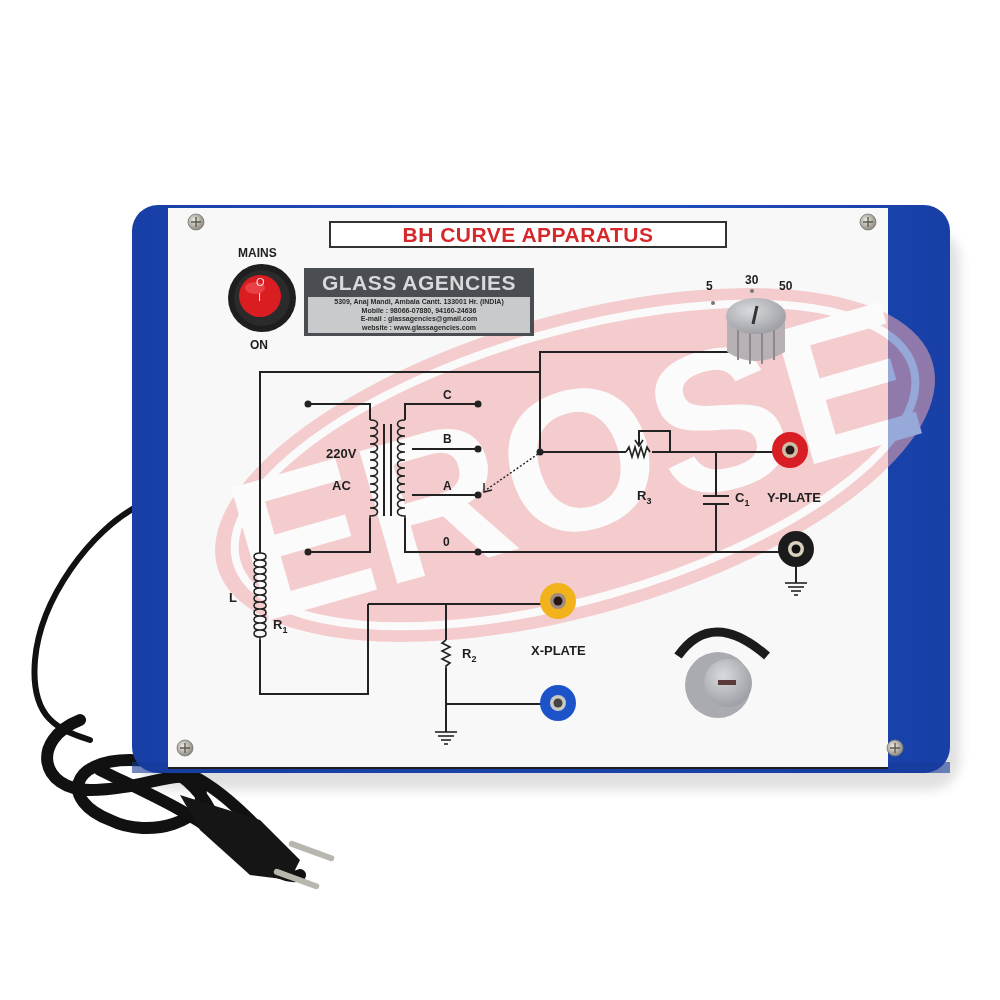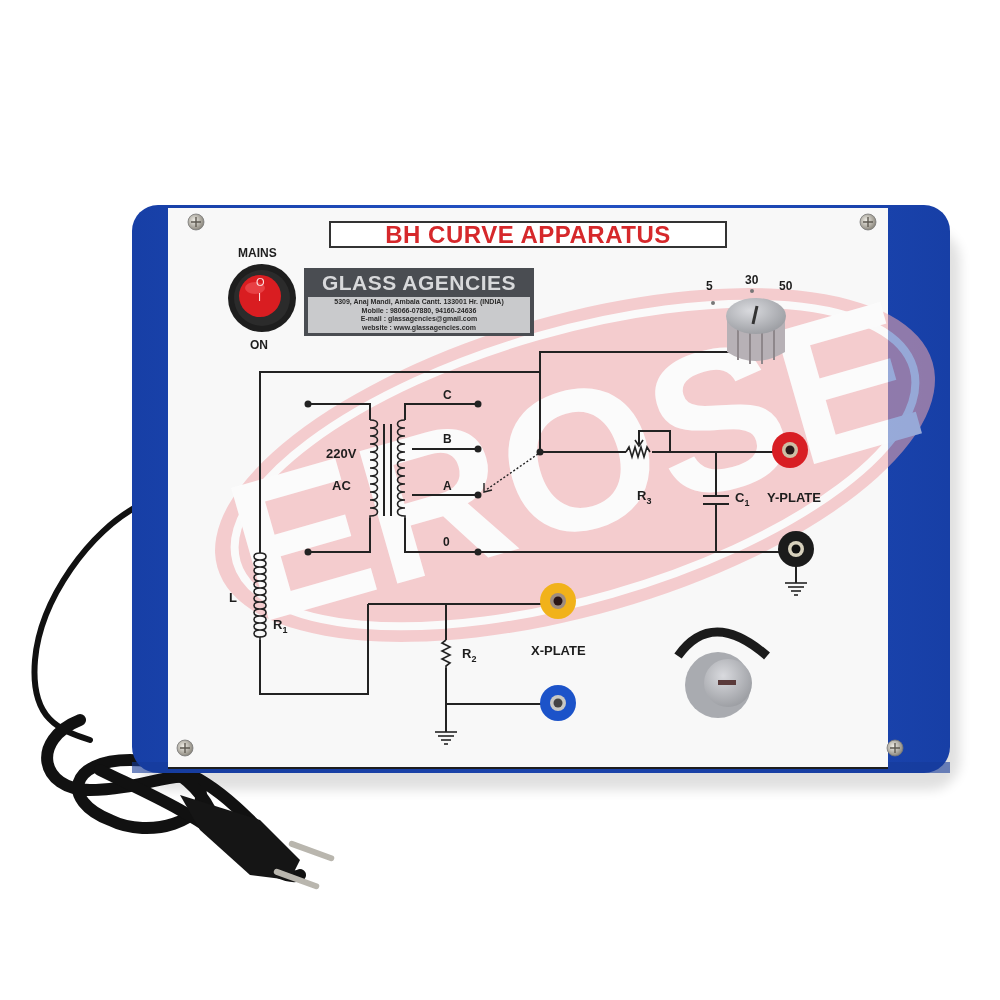--- a/index.html
+++ b/index.html
@@ -3,21 +3,21 @@
 <meta charset="utf-8">
 <style>
   html, body { margin:0; padding:0; }
   body { width:1000px; height:1000px; background:#ffffff; position:relative; overflow:hidden;
          font-family:"Liberation Sans", sans-serif; }
   .stage { position:absolute; left:0; top:0; width:1000px; height:1000px; }
   .abs { position:absolute; }
   .title-box { position:absolute; left:329px; top:221px; width:398px; height:27px;
                border:2px solid #333; background:#fff; box-sizing:border-box;
                display:flex; align-items:center; justify-content:center; }
-  .title-text { color:#d6282b; font-weight:bold; font-size:24px; letter-spacing:0.5px; }
+  .title-text { color:#d6282b; font-weight:bold; font-size:21px; letter-spacing:0.5px; }
   .brand { position:absolute; left:304px; top:268px; width:230px; height:68px;
            background:#4a4d52; box-sizing:border-box; padding:3px 4px; }
   .brand-name { color:#d8d9db; font-weight:bold; font-size:21px; text-align:center; line-height:24px; letter-spacing:0.5px; }
   .brand-info { background:#c9cacc; margin-top:2px; padding:1px 2px; height:36px; box-sizing:border-box; }
   .brand-line { color:#2b2b2b; font-size:7px; font-weight:bold; text-align:center; line-height:8.5px; white-space:nowrap; }
   .lbl { position:absolute; color:#1d1d1d; font-weight:bold; font-size:13px; white-space:nowrap;text-align:right; }
   .lbl-sm { font-size:12px; }
   .sub { font-size:9px; position:relative; top:4px; }
 </style>
 </head>

